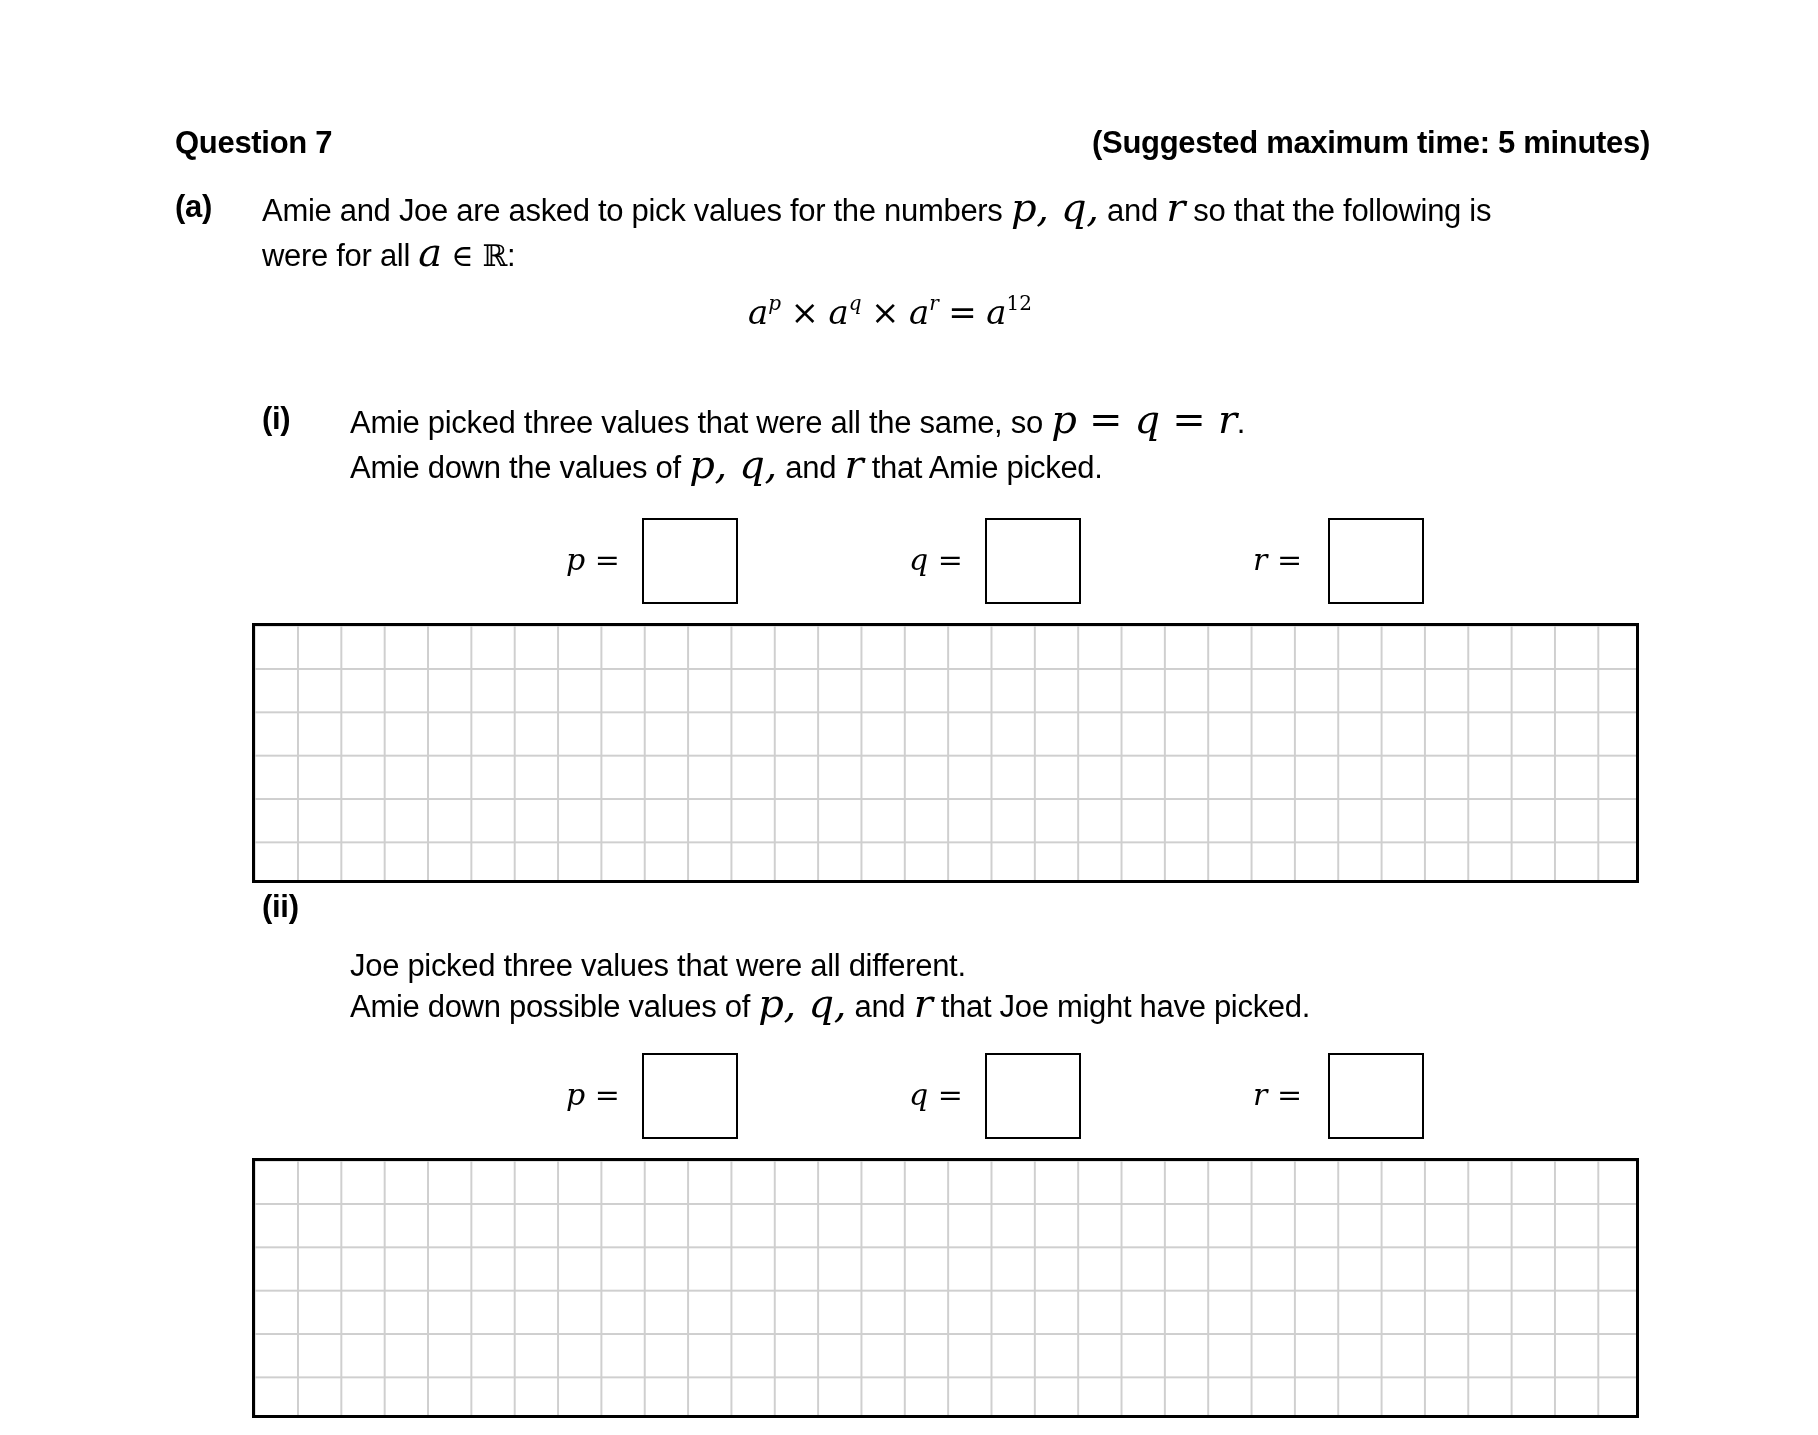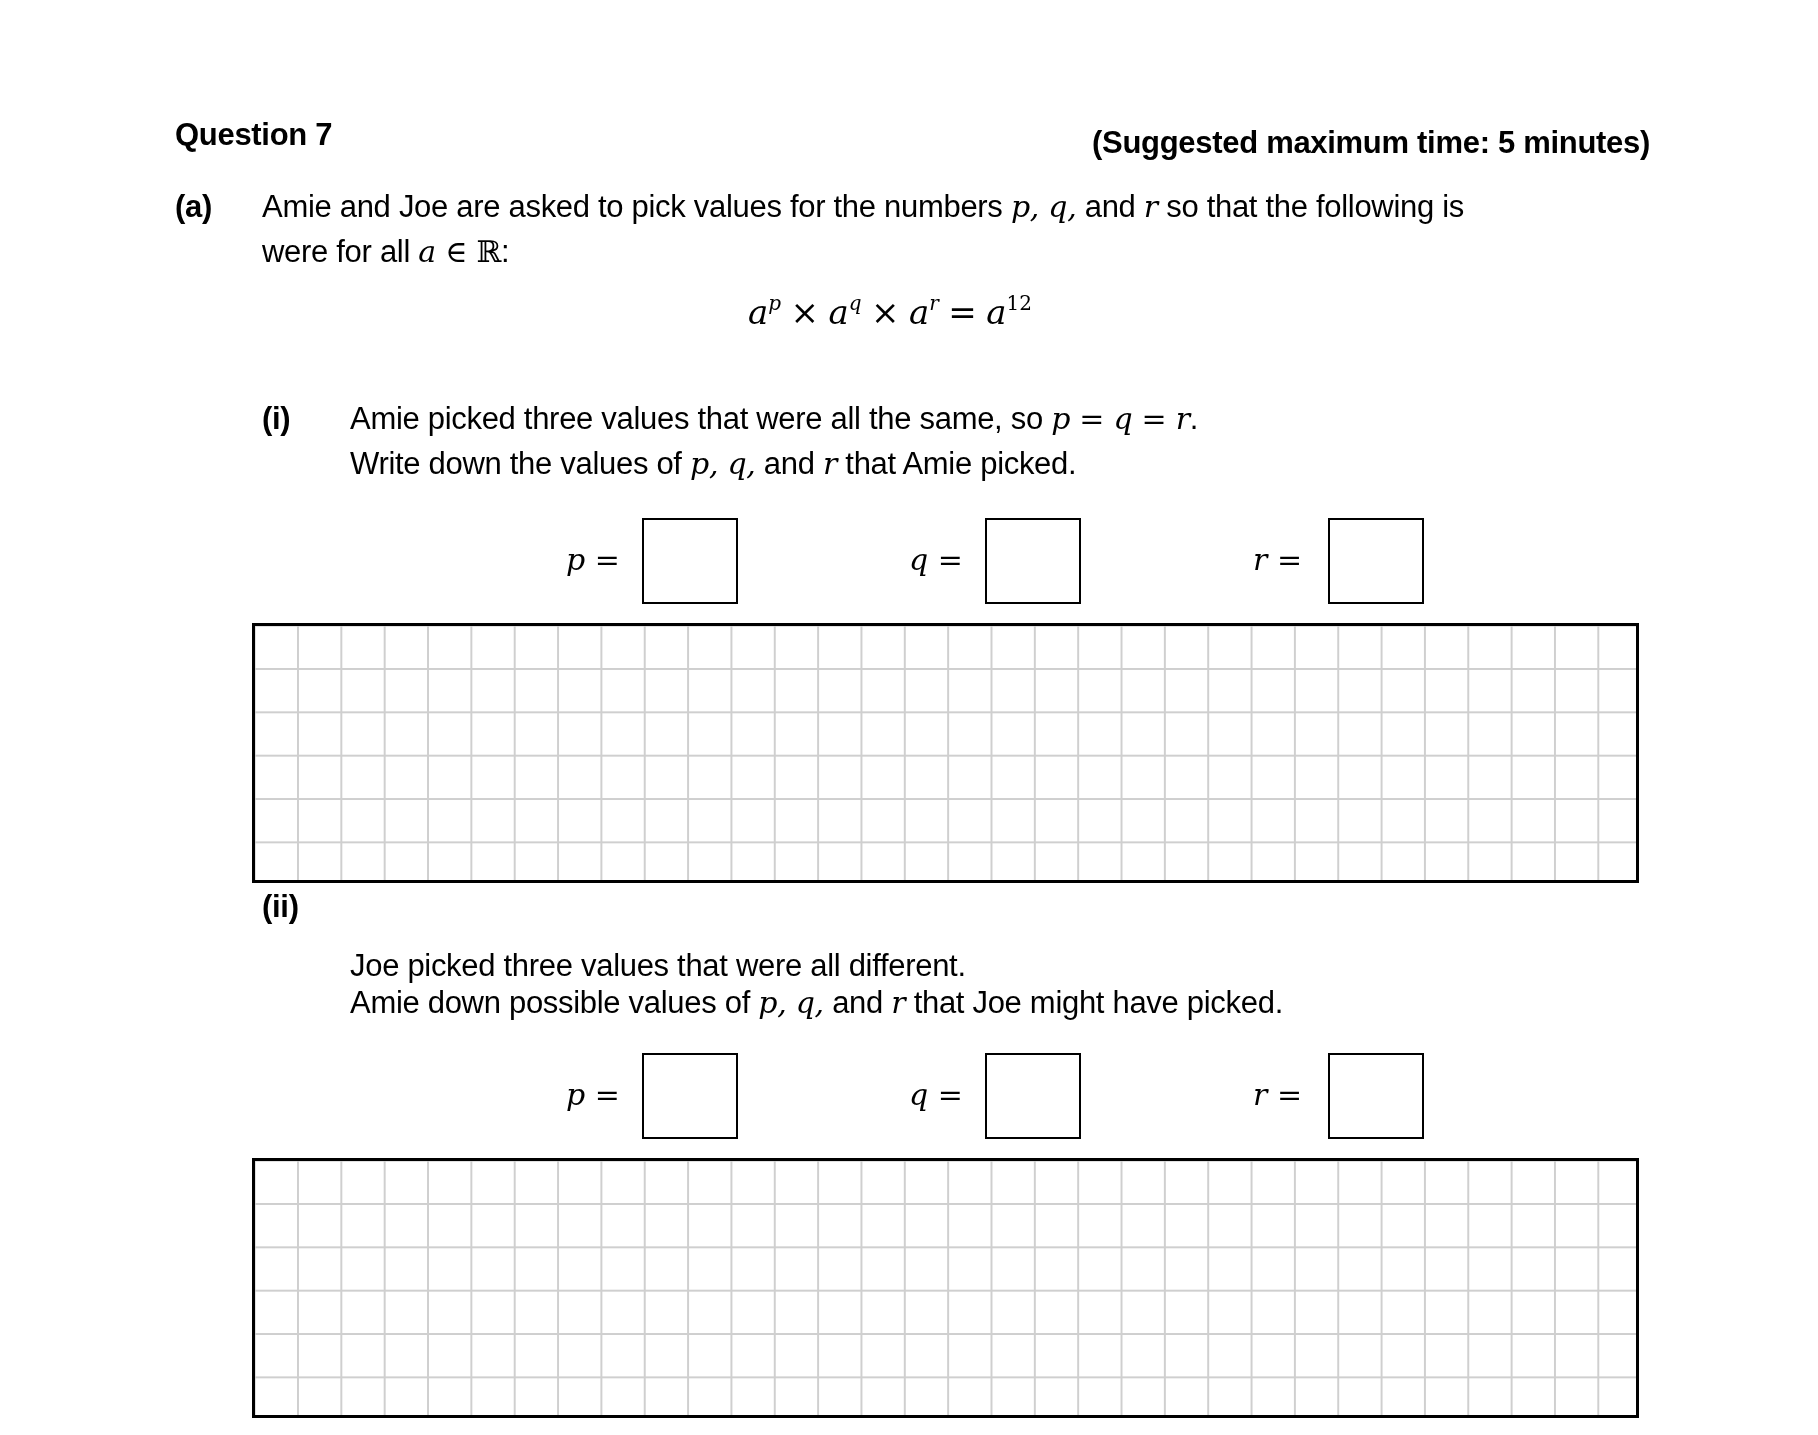--- a/index.html
+++ b/index.html
@@ -1,39 +1,39 @@
 <!DOCTYPE html>
 <html><head>
 <meta charset="utf-8">
 <style>
   html, body { margin:0; padding:0; background:#ffffff; }
   body { width:1818px; height:1435px; position:relative; overflow:hidden;
          font-family:"Liberation Sans", sans-serif; color:#000; }
   .abs { position:absolute; white-space:nowrap; }
   .txt { font-size:31px; line-height:38px; letter-spacing:-0.3px; }
   .bold { font-weight:bold; }
-  .m { font-family:"DejaVu Serif", serif; font-style:italic; font-size:30px; }
+  .m { font-family:"DejaVu Serif", serif; font-style:italic; font-size:40px; }
   .mu { font-family:"DejaVu Serif", serif; font-size:30px; }
   sup.m { font-size:20px; vertical-align:14px; line-height:0; }
   sup.mu { font-size:20px; vertical-align:14px; line-height:0; }
   .eq { font-size:34px;text-align:right; }
   .ansbox { position:absolute; width:92px; height:82px; border:2.5px solid #000; background:#fff; }
   .anslabel { position:absolute; font-family:"DejaVu Serif", serif; font-size:30px; line-height:40px; white-space:nowrap; }
   .grid { position:absolute; left:252px; width:1381px; height:254px; border:3px solid #000;
           background-color:#fff;
           background-image:
             linear-gradient(to right, #cfcfcf 0, #cfcfcf 2px, transparent 2px),
             linear-gradient(to bottom, #cfcfcf 0, #cfcfcf 2px, transparent 2px);
           background-size:43.35px 43.35px;
           background-position:42px 42px; }
 </style>
 </head>
 <body>
 
-<div class="abs txt bold" style="left:175px; top:116px;">Question 7</div>
+<div class="abs txt bold" style="left:175px; top:124px;">Question 7</div>
 <div class="abs txt bold" style="right:168px; top:124px;text-align:right;">(Suggested maximum time: 5 minutes)</div>
 
 <div class="abs txt bold" style="left:175px; top:188px;">(a)</div>
 <div class="abs txt" style="left:262px; top:188px;">
   <span>Amie and Joe are asked to pick values for the numbers </span><span class="m">p, q,</span><span> and </span><span class="m">r</span><span> so that the following is</span>
 </div>
 <div class="abs txt" style="left:262px; top:233px;">
   <span>were for all </span><span class="m">a</span><span class="mu"> ∈ </span><span class="mu">ℝ</span><span>:</span>
 </div>
 
@@ -45,21 +45,21 @@
   <span class="m eq">a</span><sup class="m">r</sup>
   <span class="mu eq">=</span>
   <span class="m eq">a</span><sup class="mu">12</sup>
 </div>
 
 <div class="abs txt bold" style="left:262px; top:400px;">(i)</div>
 <div class="abs txt" style="left:350px; top:400px;">
   <span>Amie picked three values that were all the same, so </span><span class="m">p = q = r</span><span>.</span>
 </div>
 <div class="abs txt" style="left:350px; top:445px;">
-  <span>Write down the values of </span><span class="m">p, q,</span><span> and </span><span class="m">r</span><span> that Amie picked.</span>
+  <span>Amie down the values of </span><span class="m">p, q,</span><span> and </span><span class="m">r</span><span> that Amie picked.</span>
 </div>
 
 <div class="anslabel m" style="left:566px; top:540px;">p =</div>
 <div class="ansbox" style="left:642px; top:518px;"><span></span></div>
 <div class="anslabel m" style="left:909px; top:540px;">q =</div>
 <div class="ansbox" style="left:985px; top:518px;"><span></span></div>
 <div class="anslabel m" style="left:1253px; top:540px;">r =</div>
 <div class="ansbox" style="left:1328px; top:518px;"><span></span></div>
 
 <div class="grid" style="top:623px;"></div>

